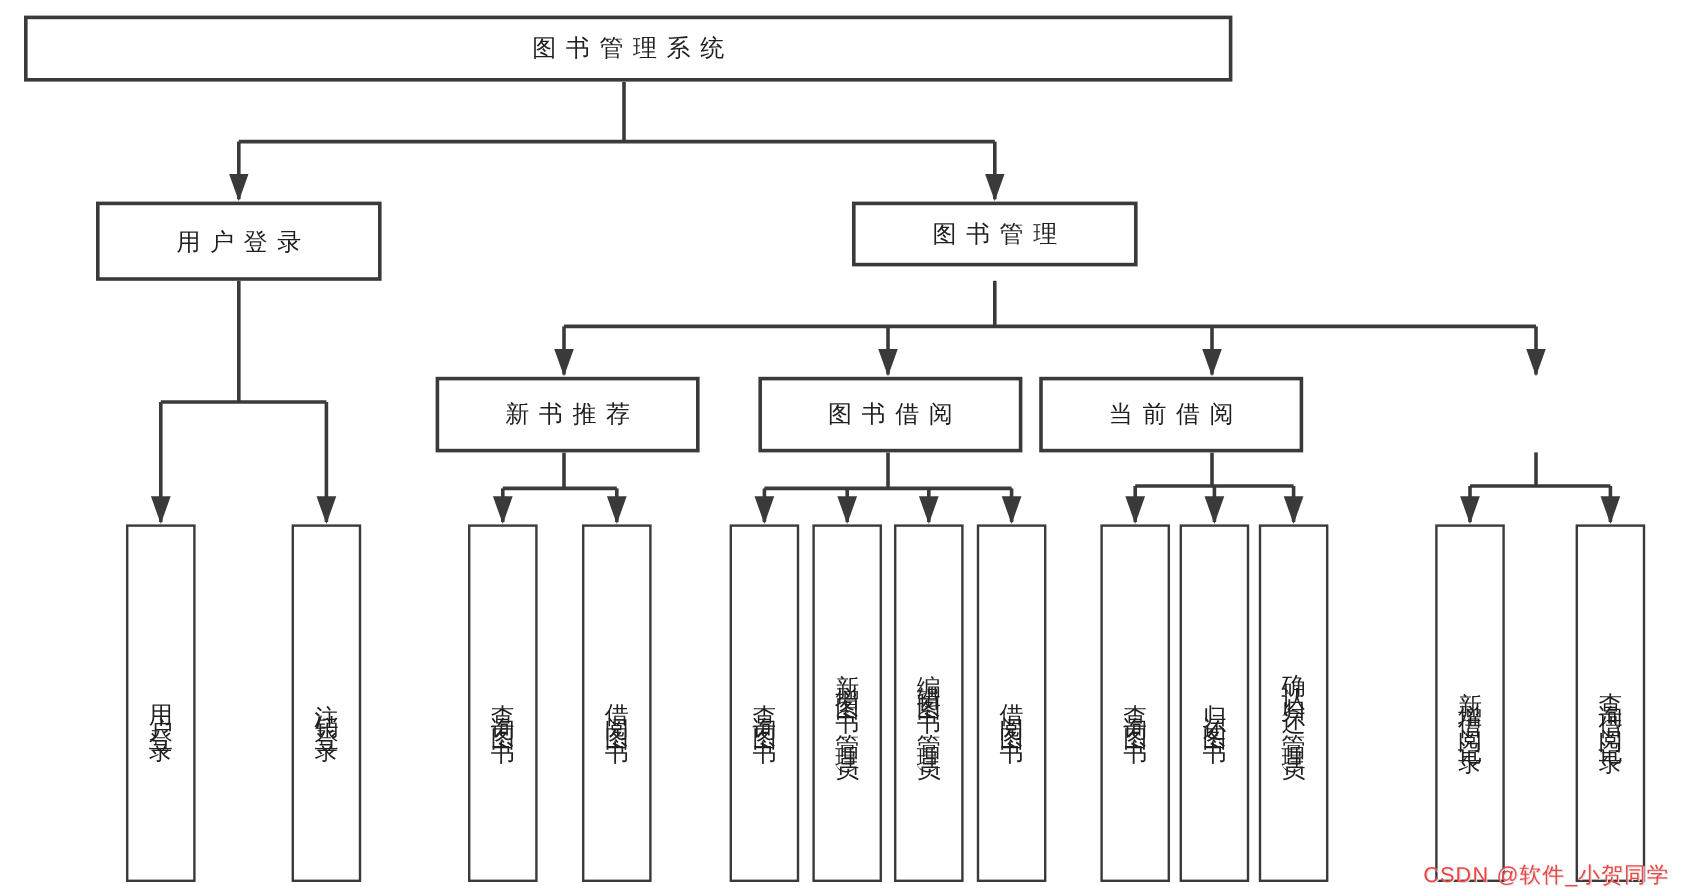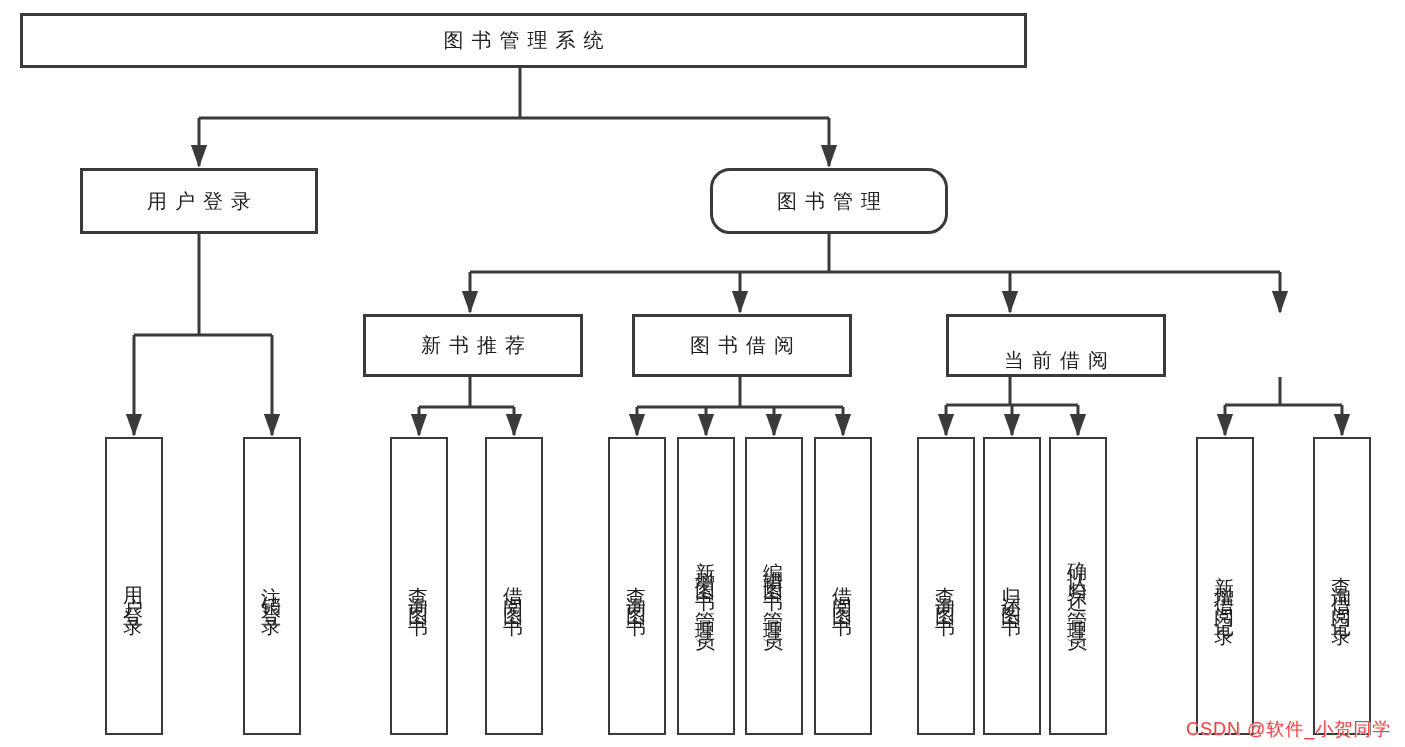--- a/index.html
+++ b/index.html
@@ -41,25 +41,25 @@
   .node.leaf .v-label {
     writing-mode: vertical-rl;
     text-orientation: mixed;
     font-size: 20px;
     letter-spacing: 10px;
     padding-top: 10px; 
     white-space: nowrap;
   }
   .root-node   { left: 20px;  top: 13px;  width: 1007px; height: 55px; text-align: right; }
   .lv2-a       { left: 80px;  top: 168px; width: 238px;  height: 66px; }
-  .lv2-b       { left: 710px; top: 168px; width: 238px;  height: 66px; border-radius: 20px; }
+  .lv2-b       { left: 710px; top: 168px; width: 238px;  height: 54px; }
   .lv3         { top: 314px; height: 63px; width: 220px; }
   .lv3-1 { left: 363px; }
   .lv3-2 { left: 632px; text-align: right; }
-  .lv3-3 { left: 946px; align-items: flex-end; }
+  .lv3-3 { left: 866px; }
   .lv3-4 { left: 1173px; }
   .leaf { top: 437px; width: 58px; height: 298px; border-width: 2px; }
   .leaf-a1 { left: 105px; }
   .leaf-a2 { left: 243px; }
   .leaf-b1 { left: 390px; }
   .leaf-b2 { left: 485px; }
   .leaf-c1 { left: 608px; }
   .leaf-c2 { left: 677px; }
   .leaf-c3 { left: 745px; }
   .leaf-c4 { left: 814px; }

